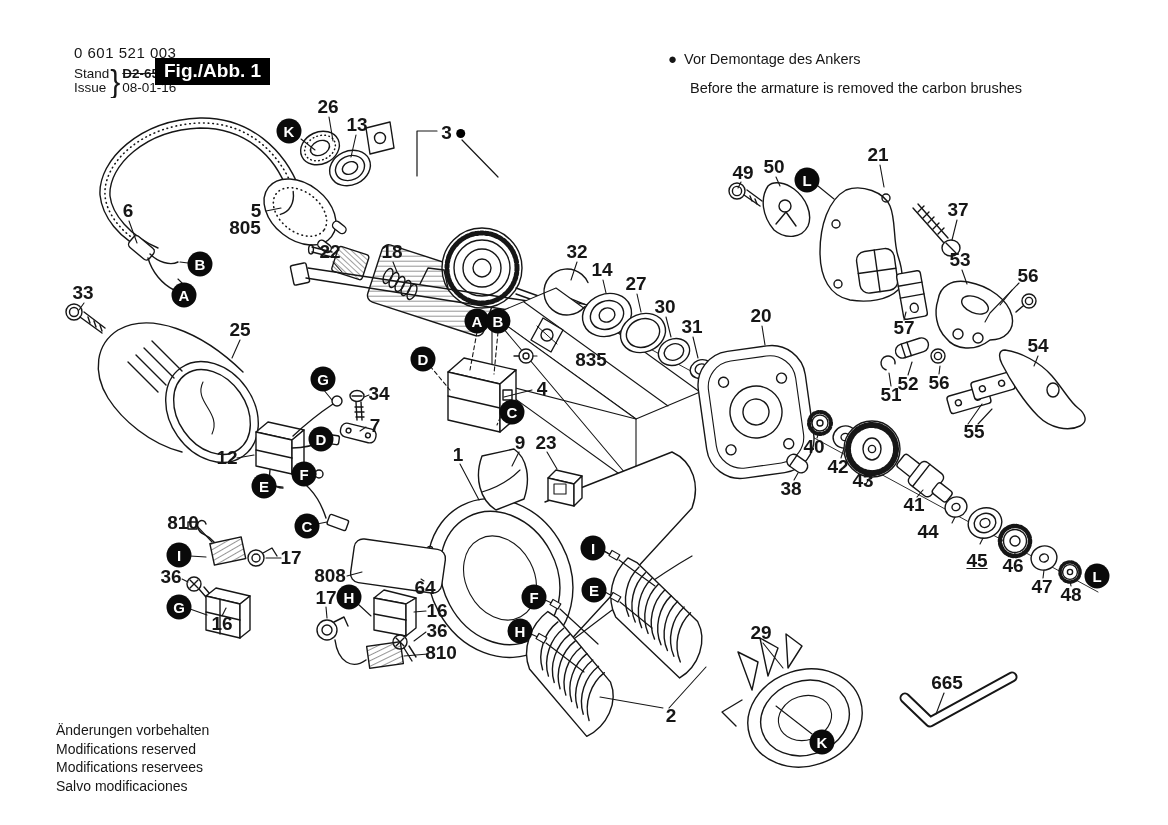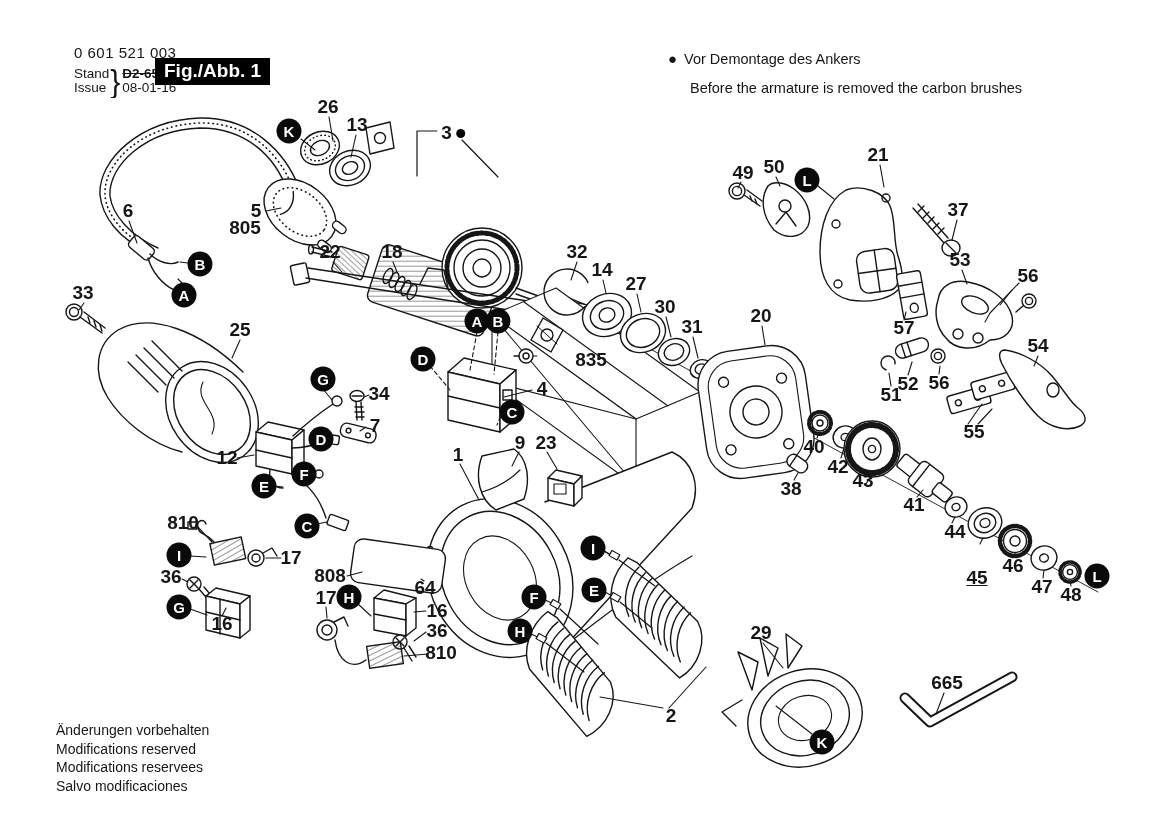--- a/index.html
+++ b/index.html
@@ -643,22 +643,22 @@
       <div class="num-label" style="left: 437px; top: 631px;">36</div>
       <div class="num-label" style="left: 441px; top: 653px;">810</div>
       <div class="num-label" style="left: 671px; top: 716px;">2</div>
       <div class="num-label" style="left: 761px; top: 633px;">29</div>
       <div class="num-label" style="left: 761px; top: 316px;">20</div>
       <div class="num-label" style="left: 791px; top: 489px;">38</div>
       <div class="num-label" style="left: 814px; top: 447px;">40</div>
       <div class="num-label" style="left: 838px; top: 467px;">42</div>
       <div class="num-label" style="left: 863px; top: 481px;">43</div>
       <div class="num-label" style="left: 914px; top: 505px;">41</div>
-      <div class="num-label" style="left: 955px; top: 532px;">44</div>
-      <div class="num-label" style="left: 977px; top: 578px; text-decoration: underline;">45</div>
+      <div class="num-label" style="left: 928px; top: 532px;">44</div>
+      <div class="num-label" style="left: 977px; top: 561px; text-decoration: underline;">45</div>
       <div class="num-label" style="left: 1013px; top: 566px;">46</div>
       <div class="num-label" style="left: 1042px; top: 587px;">47</div>
       <div class="num-label" style="left: 1071px; top: 595px;">48</div>
       <div class="num-label" style="left: 743px; top: 173px;">49</div>
       <div class="num-label" style="left: 774px; top: 167px;">50</div>
       <div class="num-label" style="left: 878px; top: 155px;">21</div>
       <div class="num-label" style="left: 958px; top: 210px;">37</div>
       <div class="num-label" style="left: 960px; top: 260px;">53</div>
       <div class="num-label" style="left: 1028px; top: 276px;">56</div>
       <div class="num-label" style="left: 904px; top: 328px;">57</div>

